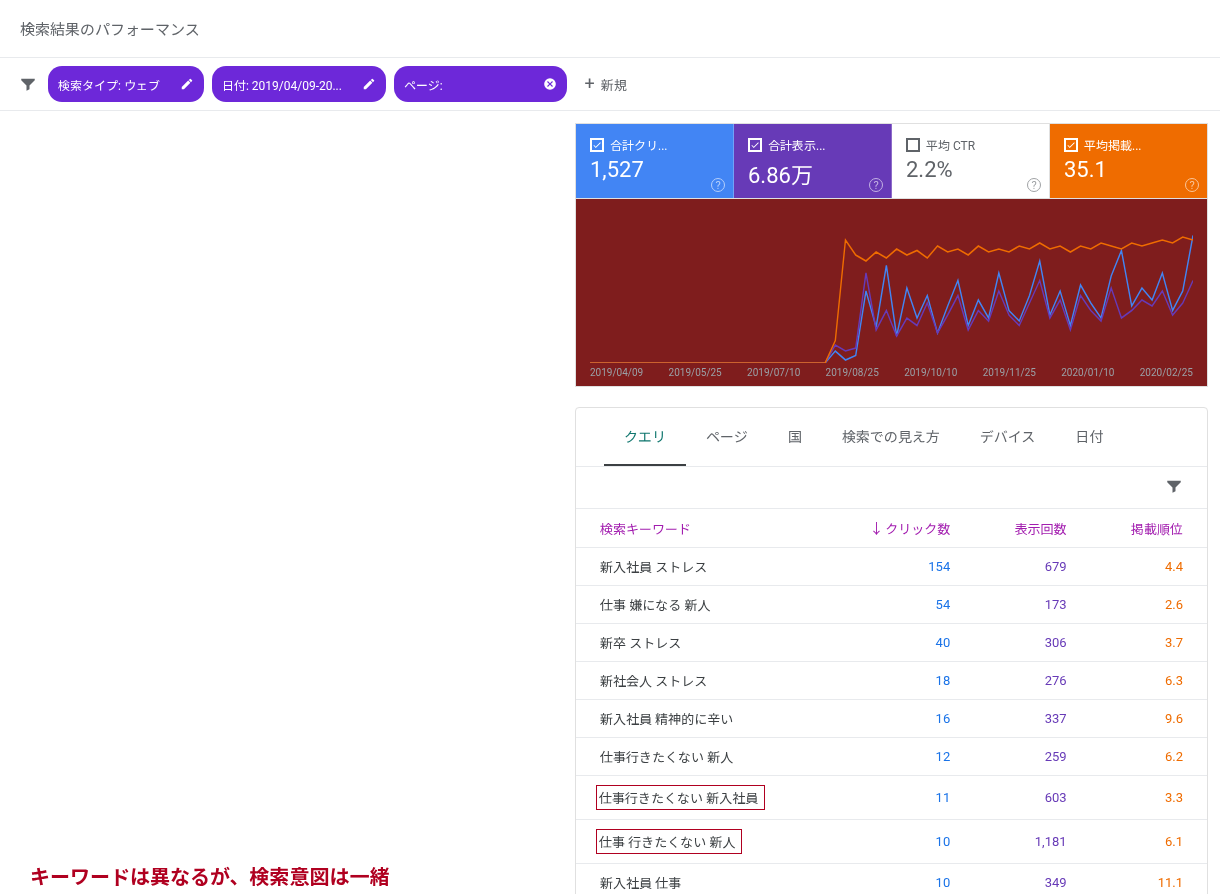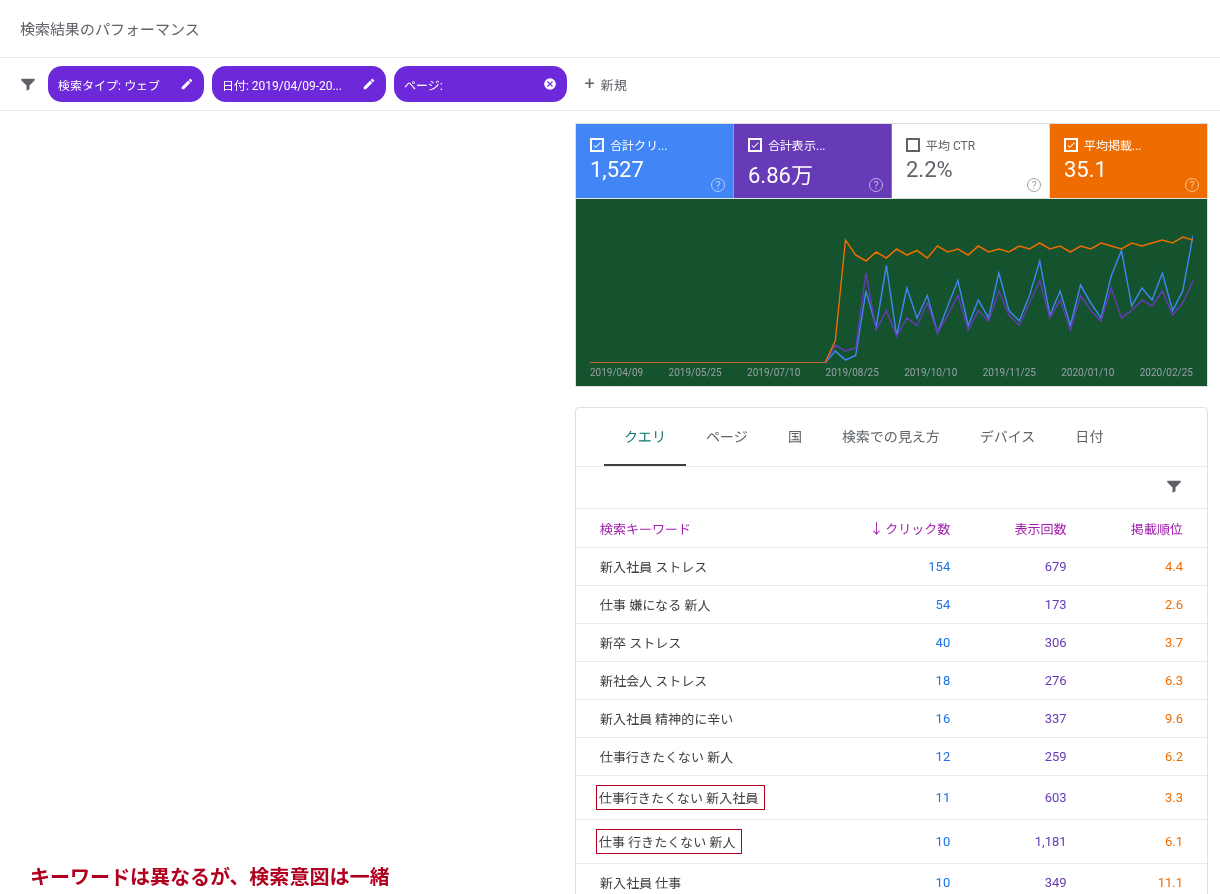--- a/index.html
+++ b/index.html
@@ -24,21 +24,21 @@
 .metric-card.purple { background:#673ab7; color:#fff; }
 .metric-card.white { background:#fff; color:#5f6368; border-right:1px solid #e0e0e0; }
 .metric-card.orange { background:#ef6c00; color:#fff; border-right:none; }
 .metric-label-row { display:flex; align-items:center; gap:6px; font-size:12px; white-space:nowrap; overflow:hidden; }
 .metric-label-row .chk { width:14px; height:14px; border:2px solid currentColor; display:inline-flex; align-items:center; justify-content:center; flex-shrink:0; }
 .metric-label-row .chk.checked svg { width:10px; height:10px; fill:currentColor; }
 .metric-label-row .lbl { overflow:hidden; text-overflow:ellipsis; }
 .metric-value { font-size:22px; font-weight:400; margin-top:4px; }
 .metric-card .help { position:absolute; right:8px; bottom:6px; opacity:.6; font-size:11px; border:1px solid currentColor; border-radius:50%; width:14px; height:14px; display:flex; align-items:center; justify-content:center; }
 
-.chart-box { border:1px solid #e0e0e0; padding:14px 14px 8px; background:#14532d; }
+.chart-box { border:1px solid #e0e0e0; padding:14px 14px 8px; background:#7f1d1d; }
 .chart-svg { width:100%; height:150px; display:block; }
 .axis-labels { display:flex; justify-content:space-between; font-size:10px; color:#9aa0a6; padding:4px 0 0; }
 
 .tabs-card { margin-top:20px; border:1px solid #e0e0e0; border-radius:4px; background:#fff; }
 .tabs { display:flex; border-bottom:1px solid #e8eaed; padding:0 28px; }
 .tab { padding:18px 20px; font-size:14px; color:#5f6368; cursor:pointer; }
 .tab.active { color:#0f766e; border-bottom:2px solid #3c4043; }
 .filter-row { display:flex; justify-content:flex-end; padding:10px 24px; border-bottom:1px solid #e8eaed; }
 .filter-row svg { width:18px; height:18px; fill:#5f6368; }
 

